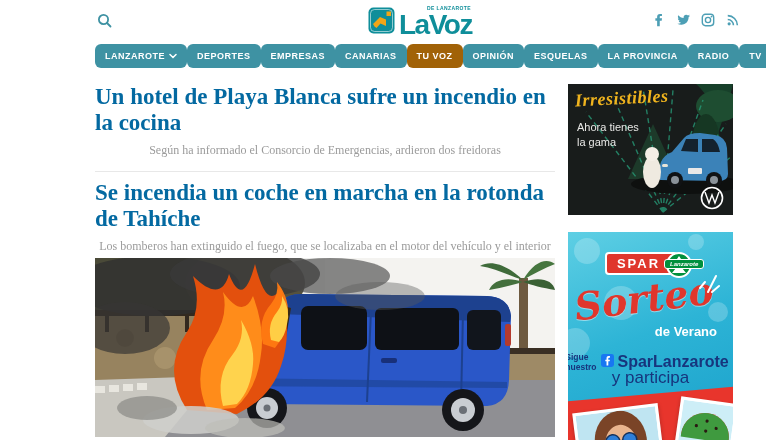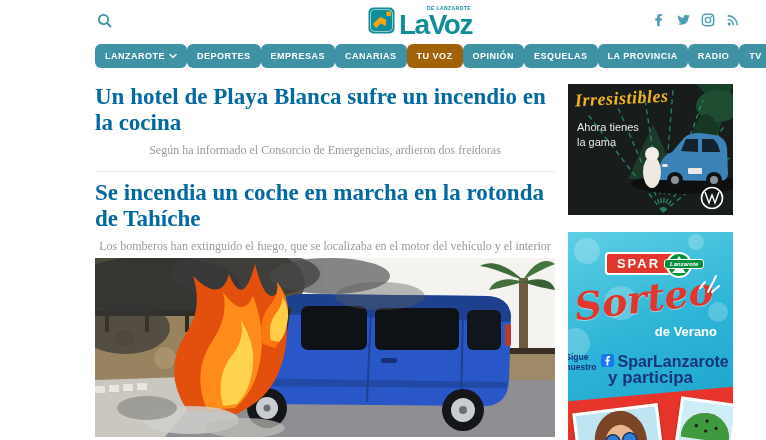--- a/index.html
+++ b/index.html
@@ -51,21 +51,21 @@
   .spar-tree { position:relative; margin-left:-12px; }
   .spar-region { position:absolute; left:96px; top:27px; background:#00903c; border:1px solid #fff; border-radius:3px;
                  color:#fff; font-size:6px; font-style:italic; font-weight:bold; padding:1px 5px; }
   .spar-title { position:absolute; left:6px; top:44px; font-family:"DejaVu Serif", serif; font-style:italic; font-weight:bold;
                 font-size:38px; color:#e0362c; transform:rotate(-7deg); text-shadow:0 1px 0 rgba(255,255,255,.45); }
   .spar-sparkle { position:absolute; left:128px; top:40px; }
   .spar-subtitle { position:absolute; right:16px; top:92px; color:#fff; font-weight:bold; font-size:13px;margin-left:36px; }
   .spar-follow { position:absolute; left:0; top:120px; width:158px; display:flex; justify-content:center; align-items:center; gap:4px; }
   .spar-follow-label { color:#17357d; font-size:8.5px; font-weight:bold; }
   .spar-account { color:#17357d; font-size:16px; font-weight:bold; }
-  .spar-cta { position:absolute; left:0; top:136px; width:165px; text-align:center; color:#17357d; font-weight:700; font-size:17px; }
+  .spar-cta { position:absolute; left:0; top:136px; width:165px; text-align:center; color:#17357d; font-weight:400; font-size:17px; }
   .spar-band { position:absolute; left:-10px; top:162px; width:190px; height:90px; background:#e8352c; transform:rotate(-5deg); }
   .spar-photo { position:absolute; background:#fff; padding:3px; box-shadow:0 2px 4px rgba(0,0,0,.25); }
   .spar-photo-woman { left:8px; top:176px; transform:rotate(-7deg); }
   .spar-photo-melon { left:108px; top:168px; transform:rotate(8deg); }
 </style>
 </head>
 <body>
 
 <div class="page">
 

